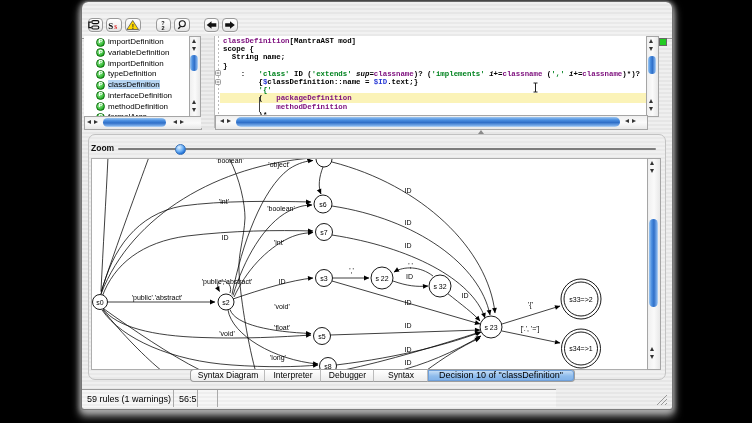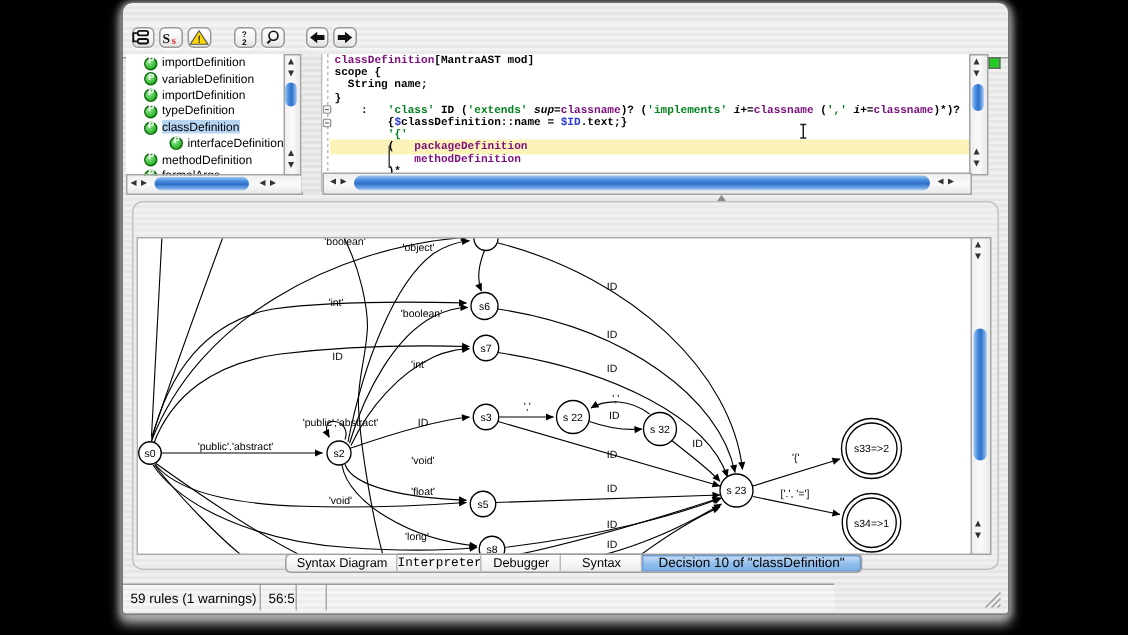--- a/index.html
+++ b/index.html
@@ -120,21 +120,21 @@
             <span class="tlabel">importDefinition</span>
           </div>
         <div class="trow" style="top:32.7px;">
             <span class="ticon"></span>
             <span class="tlabel">typeDefinition</span>
           </div>
         <div class="trow" style="top:43.4px;">
             <span class="ticon"></span>
             <span class="tlabel" style="background:#b6d5f2;">classDefinition</span>
           </div>
-        <div class="trow" style="top:54.1px;margin-left:17px;">
+        <div class="trow" style="top:54.1px;">
             <span class="ticon"></span>
             <span class="tlabel">interfaceDefinition</span>
           </div>
         <div class="trow" style="top:64.8px;">
             <span class="ticon"></span>
             <span class="tlabel">methodDefinition</span>
           </div>
         <div class="trow" style="top:75.5px;">
             <span class="ticon"></span>
             <span class="tlabel">formalArgs</span>
@@ -199,20 +199,25 @@
       <div class="athumbh abs" style="left:152px;top:81px;width:384px;height:9.5px;"></div>
       <div class="arr al abs" style="left:541px;top:83px;"></div>
       <div class="arr ar abs" style="left:548px;top:83px;"></div>
 
       <div class="abs" style="left:574.5px;top:1.5px;width:6px;height:6px;background:#22cb22;border:1px solid #666;"></div>
     </div>
     <div class="abs" id="splitter">
         <div style="position:absolute;left:396px;top:2px;width:0;height:0;border-left:3px solid transparent;border-right:3px solid transparent;border-bottom:4px solid #8a8a8a;"></div>
       </div>
     <div class="abs" id="lower">
+      <div class="abs" id="zoomrow">
+        <span style="position:absolute;left:0px;top:2.5px;">Zoom</span>
+        <div id="ztrack"></div>
+        <div id="zthumb"></div>
+      </div>
       <div class="abs" id="canvas">
         <svg width="554" height="210" viewBox="0 0 554 210">
           <defs>
             <marker id="ah" markerWidth="7" markerHeight="6" refX="5.5" refY="3" orient="auto" markerUnits="userSpaceOnUse">
               <path d="M0.5,0.6 L5.8,3 L0.5,5.4 Z" fill="#000"></path>
             </marker>
           </defs>
           <g fill="none" stroke="#000" stroke-width="0.75">
 
             <line x1="15" y1="143" x2="123" y2="143" marker-end="url(#ah)"></line>
@@ -334,21 +339,21 @@
       <div class="vsb abs" style="left:558px;top:23px;width:12px;height:210px;"></div>
       <div class="arr au abs" style="left:561px;top:26px;"></div>
       <div class="arr ad abs" style="left:561px;top:34px;"></div>
       <div class="athumbv abs" style="left:559.5px;top:84px;width:9px;height:88px;"></div>
       <div class="arr au abs" style="left:561px;top:212px;"></div>
       <div class="arr ad abs" style="left:561px;top:220px;"></div>
     </div>
 
     <div class="abs" id="tabs">
       <div class="tabcell" style="left:108px;width:74px;border-left:1px solid #9d9d9d;border-radius:4px 0 0 4px;">Syntax Diagram</div>
-      <div class="tabcell" style="left:182px;width:56px;border-left:1px solid #bbb;font-family:Liberation Mono, monospace;">Interpreter</div>
+      <div class="tabcell" style="left:182px;width:56px;border-left:1px solid #bbb;">Interpreter</div>
       <div class="tabcell" style="left:238px;width:53px;border-left:1px solid #bbb;">Debugger</div>
       <div class="tabcell" style="left:291px;width:54px;border-left:1px solid #bbb;">Syntax</div>
       <div class="tabcell" style="left:345px;width:146px;border-left:1px solid #bbb;border-right:1px solid #9d9d9d;border-radius:0 4px 4px 0;font-size:9px;
            background:linear-gradient(180deg,#cfe3f7,#8fbcec 55%,#7fb0e8);box-shadow:inset 0 0 0 1px #6f9fd8;">Decision 10 of "classDefinition"</div>
     </div>
 
     <div class="abs" id="status">
       <span style="position:absolute;left:5px;top:4px;">59 rules (1 warnings)</span>
       <div class="sep" style="left:91px;"></div>
       <span style="position:absolute;left:97px;top:4px;">56:5</span>

